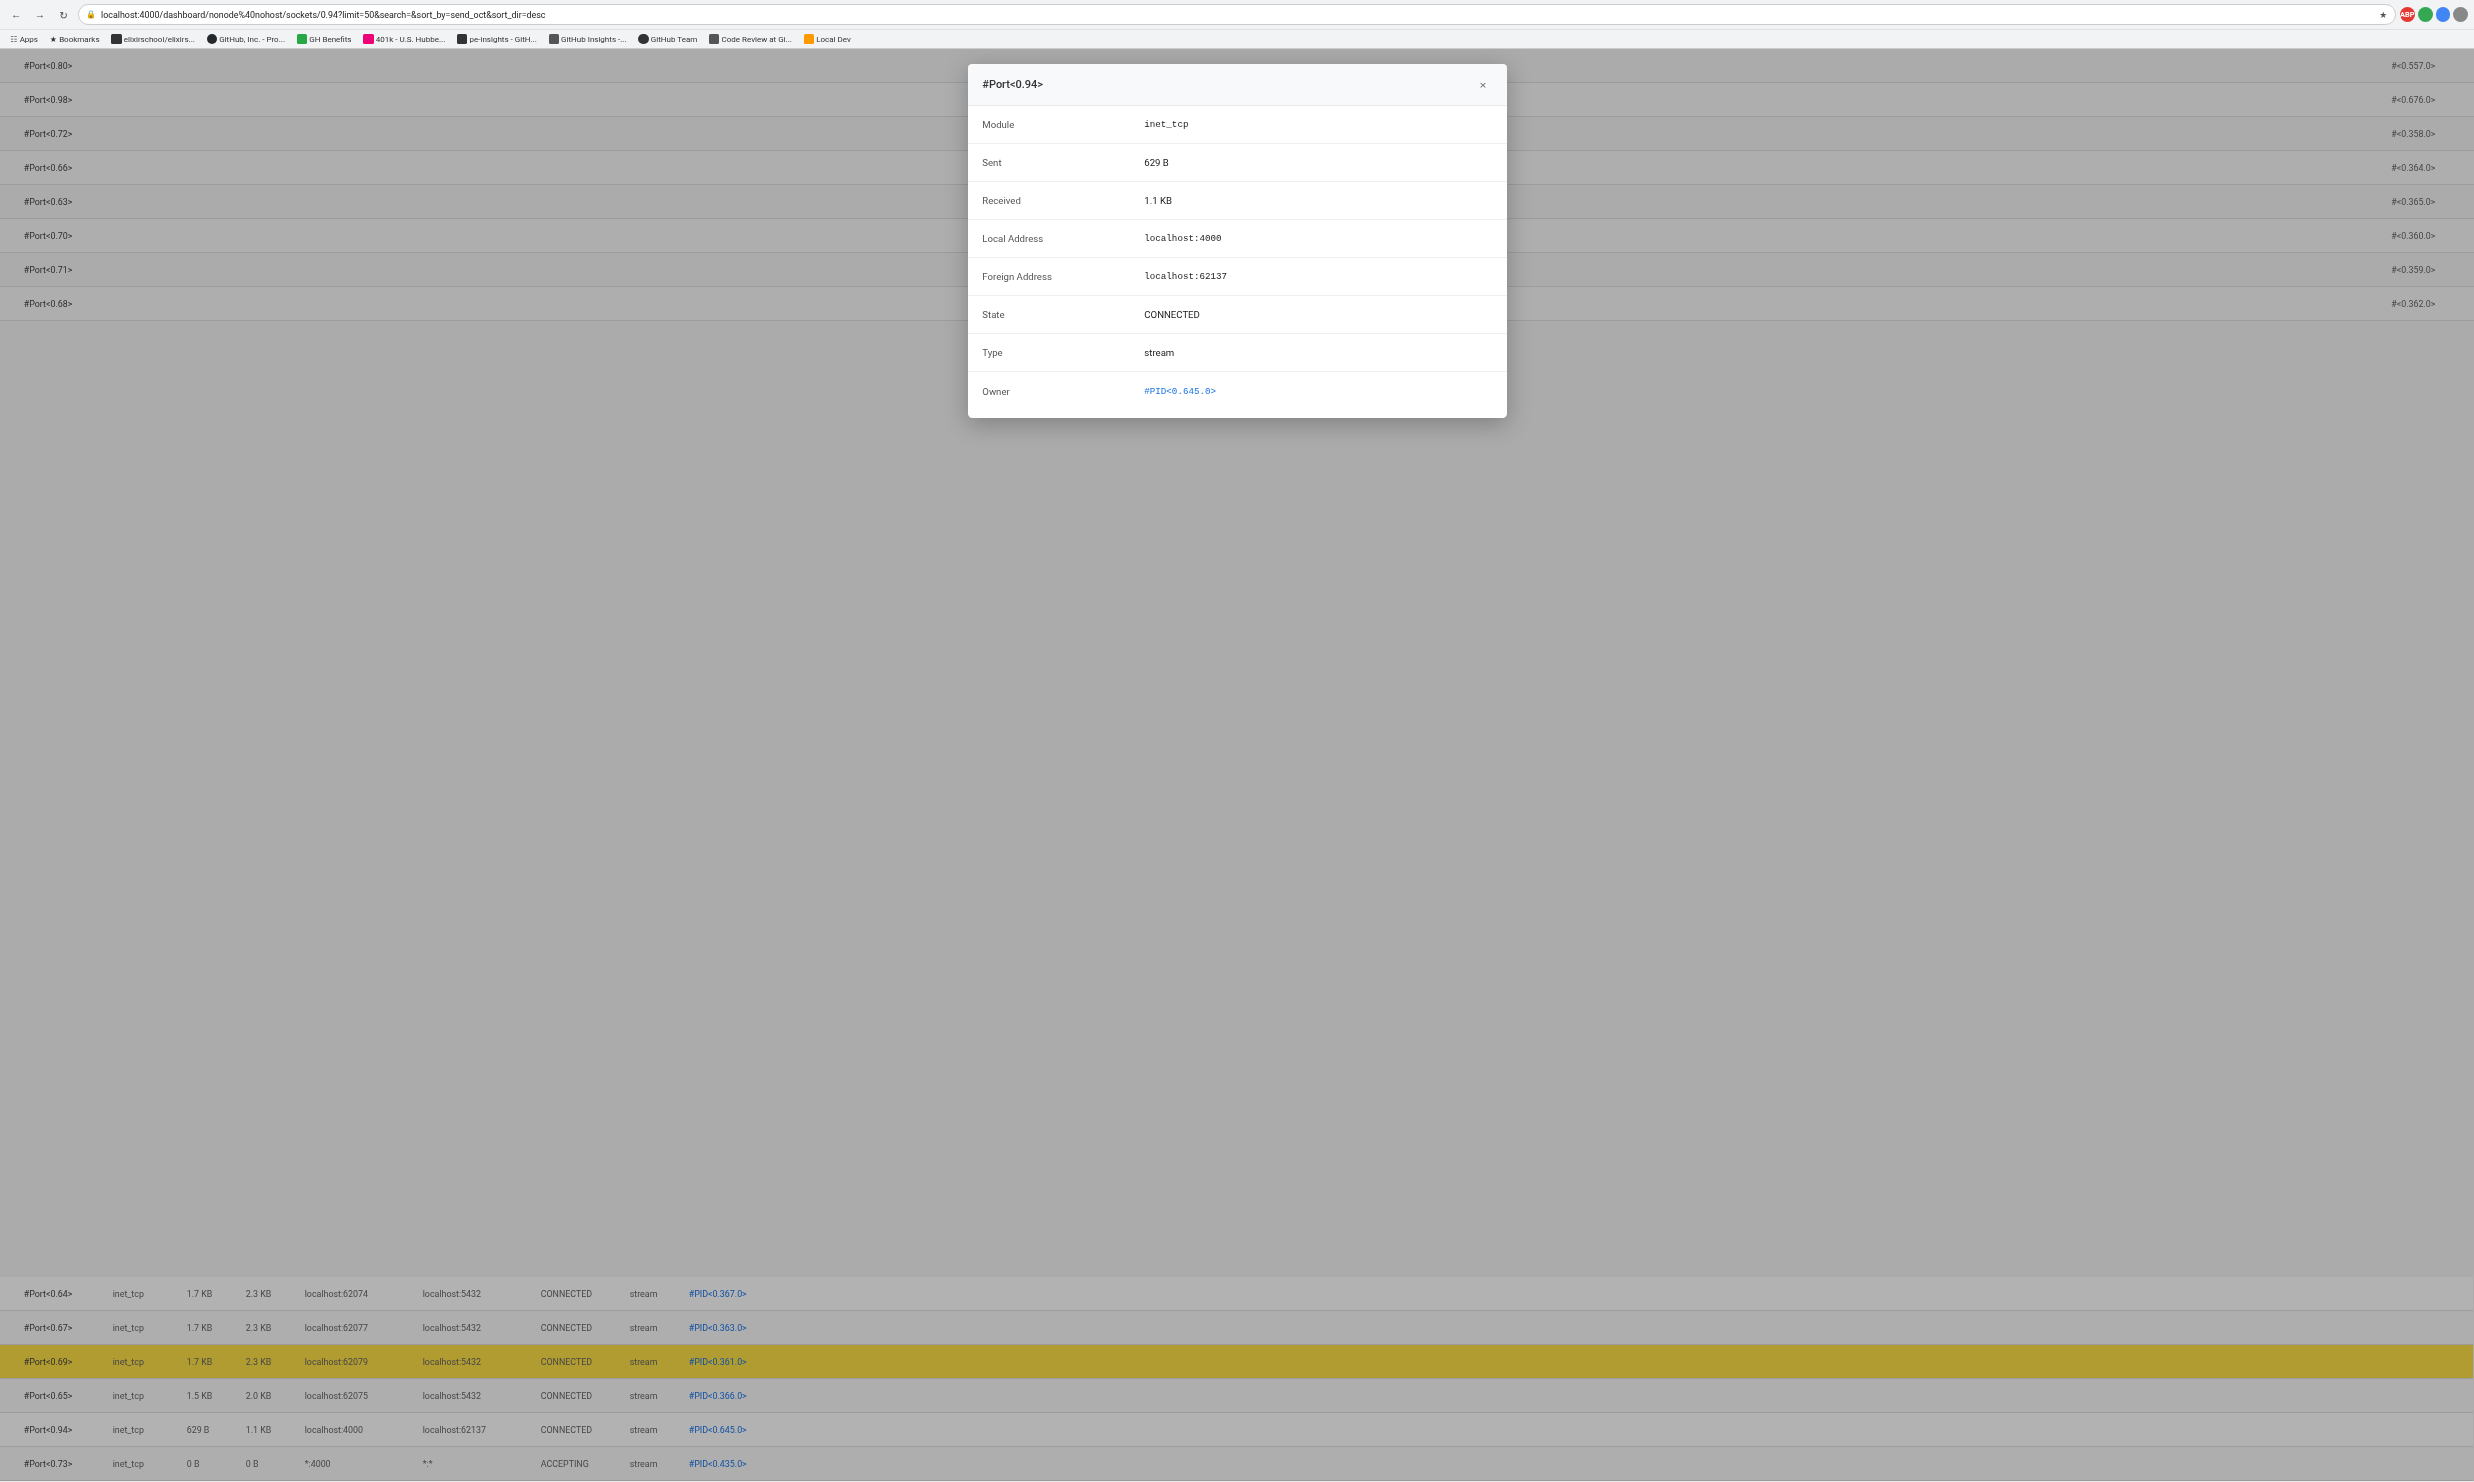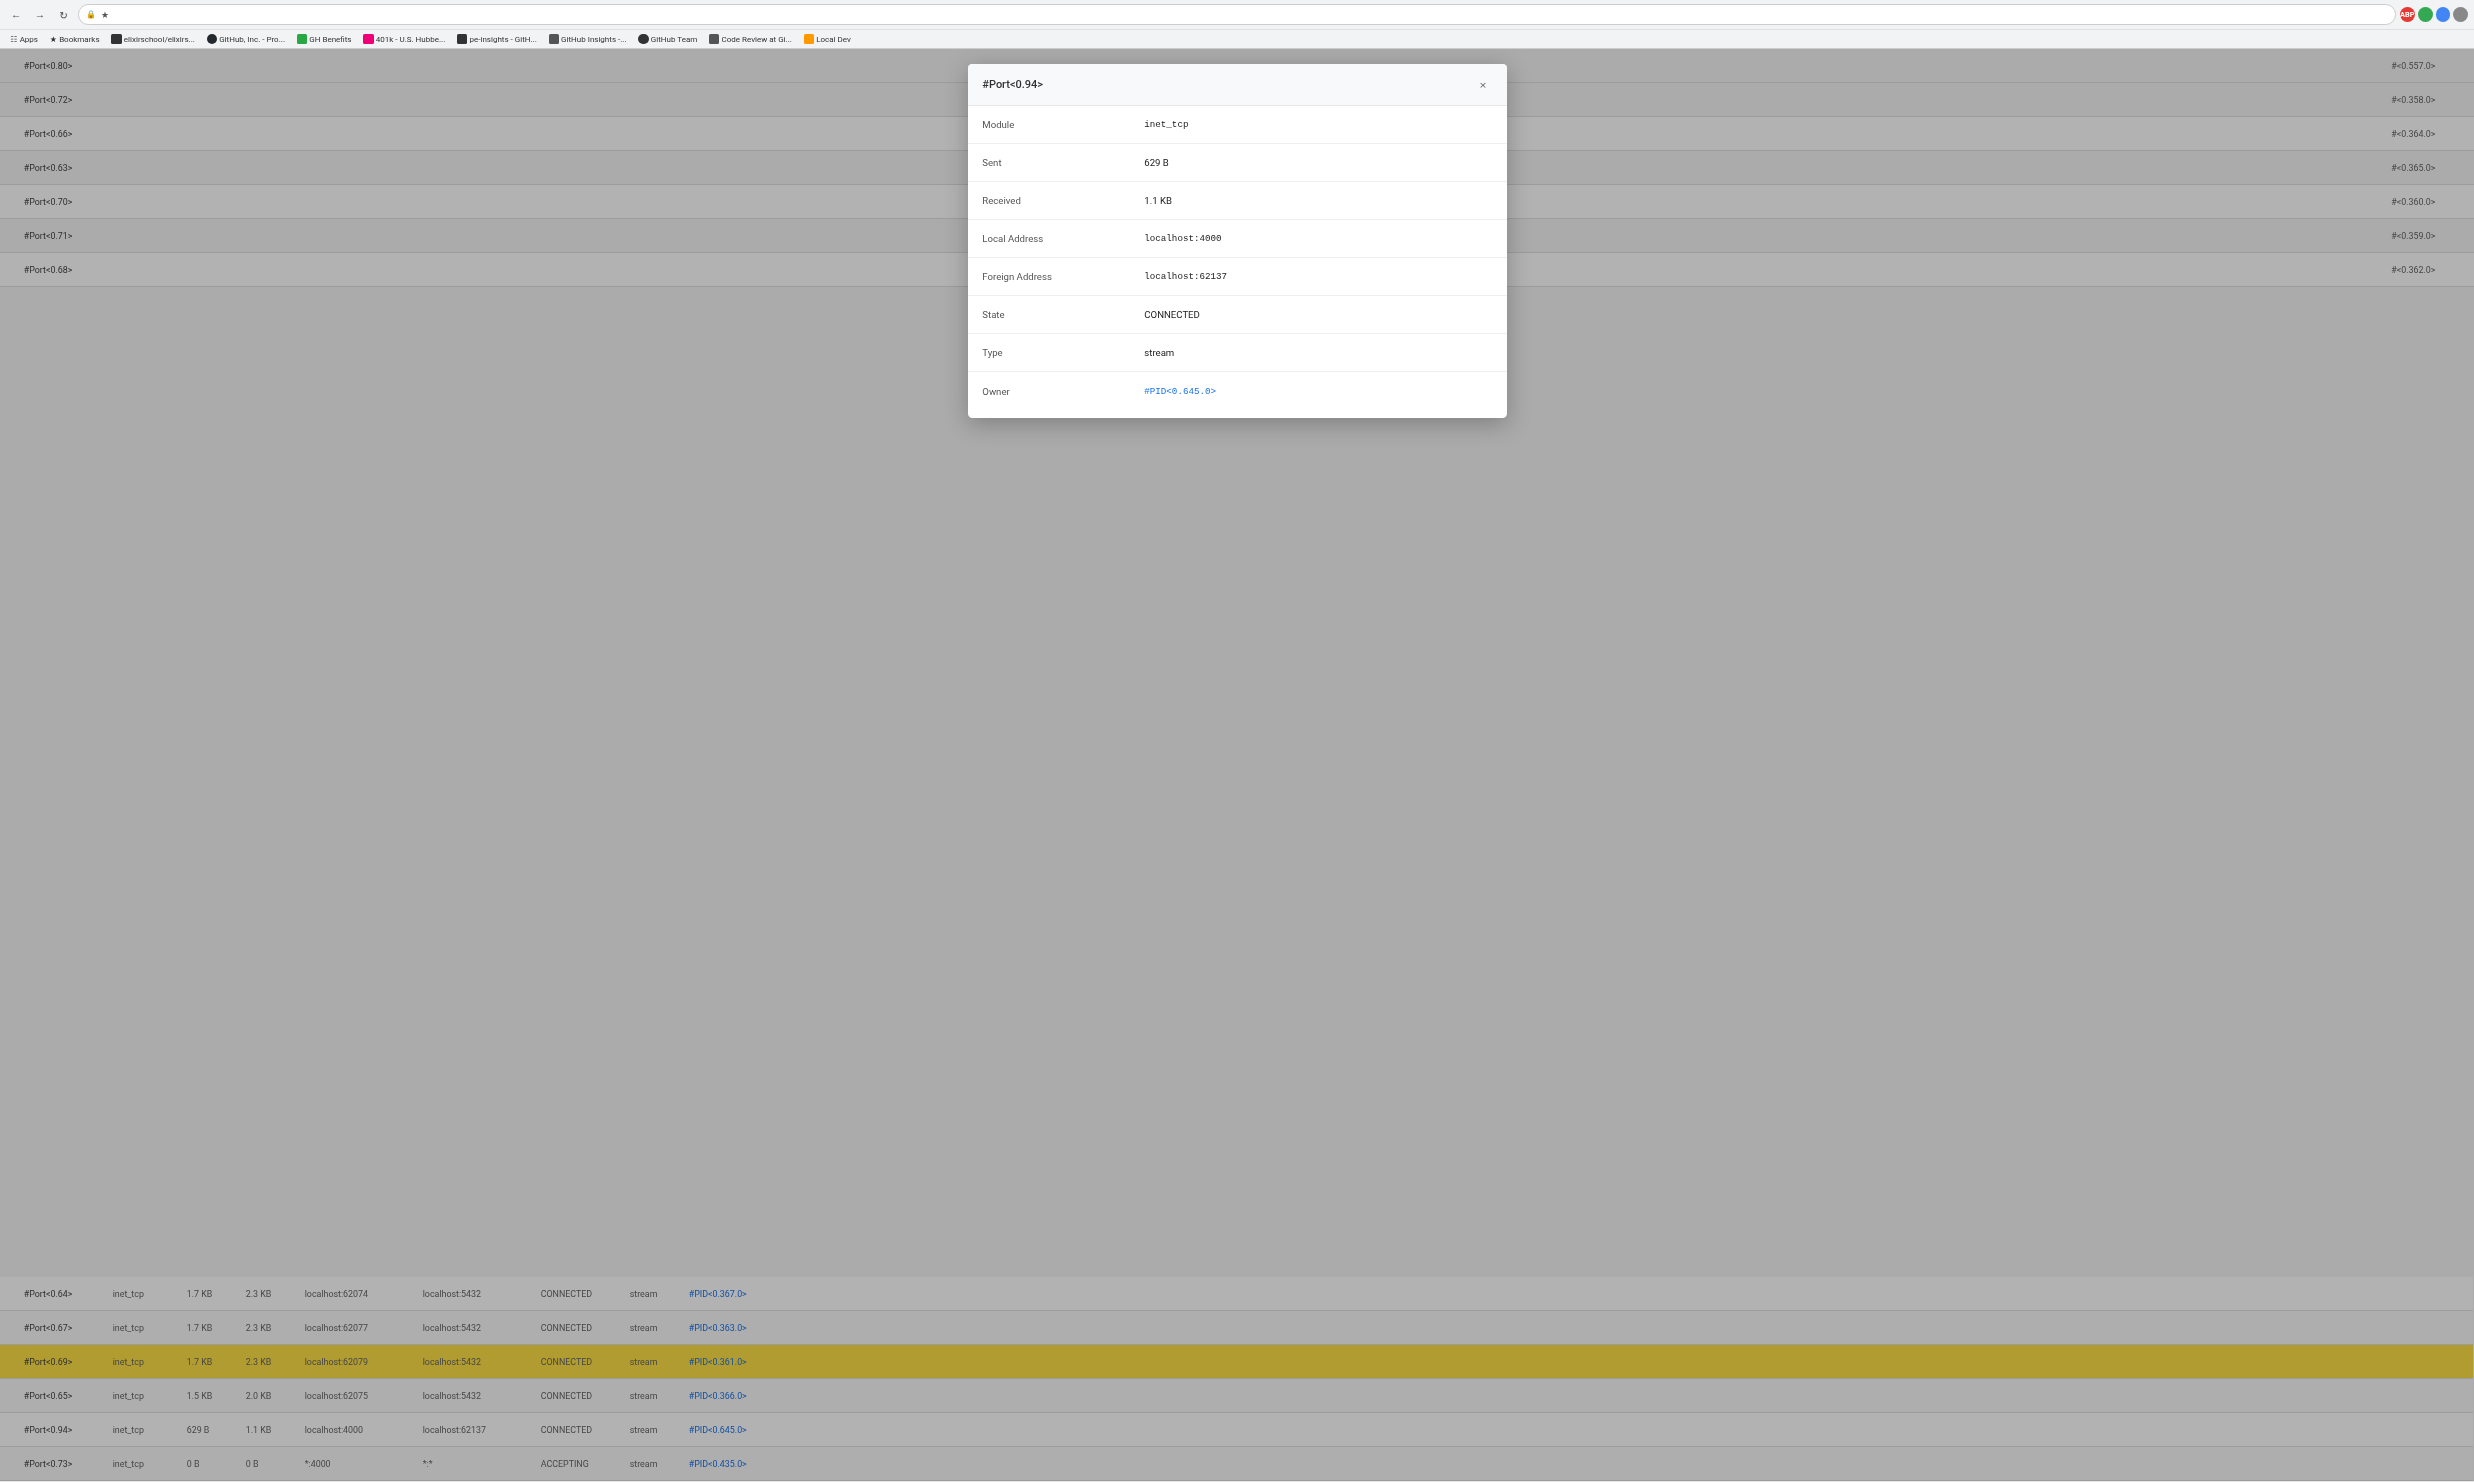--- a/index.html
+++ b/index.html
@@ -217,20 +217,21 @@
 
 <div class="browser-chrome">
   <div class="browser-toolbar">
     <div class="nav-buttons">
       <button class="nav-btn">←</button>
       <button class="nav-btn">→</button>
       <button class="nav-btn">↻</button>
     </div>
     <div class="address-bar">
       <span style="color:#555;font-size:8px;">🔒</span>
+      <span class="address-text">localhost:4000/dashboard/nonode%40nohost/sockets/0.94?limit=50&amp;search=&amp;sort_by=send_oct&amp;sort_dir=desc</span>
       <span style="color:#555;">★</span>
     </div>
     <div style="display:flex;gap:3px;align-items:center;">
       <div style="width:14.8px;height:14.8px;background:#e53935;border-radius:50%;display:flex;align-items:center;justify-content:center;font-size:7.4px;color:white;font-weight:bold;">ABP</div>
       <div style="width:14.8px;height:14.8px;border-radius:50%;background:#34a853;display:flex;align-items:center;justify-content:center;"></div>
       <div style="width:14.8px;height:14.8px;border-radius:50%;background:#4285f4;display:flex;align-items:center;justify-content:center;"></div>
       <div style="width:14.8px;height:14.8px;border-radius:50%;background:#888;display:flex;align-items:center;justify-content:center;"></div>
     </div>
   </div>
   <div class="bookmarks-bar">
@@ -283,20 +284,25 @@
 
 <div class="page-content">
 
   <div class="table-bg">
 
     <div class="table-row-bg" style="background:#f5f5f5;height:34px;gap:12px;">
       <span class="col col-port">#Port&lt;0.80&gt;</span>
       <span style="flex:1;"></span>
       <span class="col" style="color:#666;font-size:8.9px;margin-right:14.8px;">#&lt;0.557.0&gt;</span>
     </div>
+    <div class="table-row-bg">
+      <span class="col col-port">#Port&lt;0.98&gt;</span>
+      <span style="flex:1;"></span>
+      <span class="col" style="color:#666;font-size:8.9px;margin-right:14.8px;">#&lt;0.676.0&gt;</span>
+    </div>
     <div class="table-row-bg" style="background:#f5f5f5;">
       <span class="col col-port">#Port&lt;0.72&gt;</span>
       <span style="flex:1;"></span>
       <span class="col" style="color:#666;font-size:8.9px;margin-right:14.8px;">#&lt;0.358.0&gt;</span>
     </div>
     <div class="table-row-bg">
       <span class="col col-port">#Port&lt;0.66&gt;</span>
       <span style="flex:1;"></span>
       <span class="col" style="color:#666;font-size:8.9px;margin-right:14.8px;">#&lt;0.364.0&gt;</span>
     </div>

